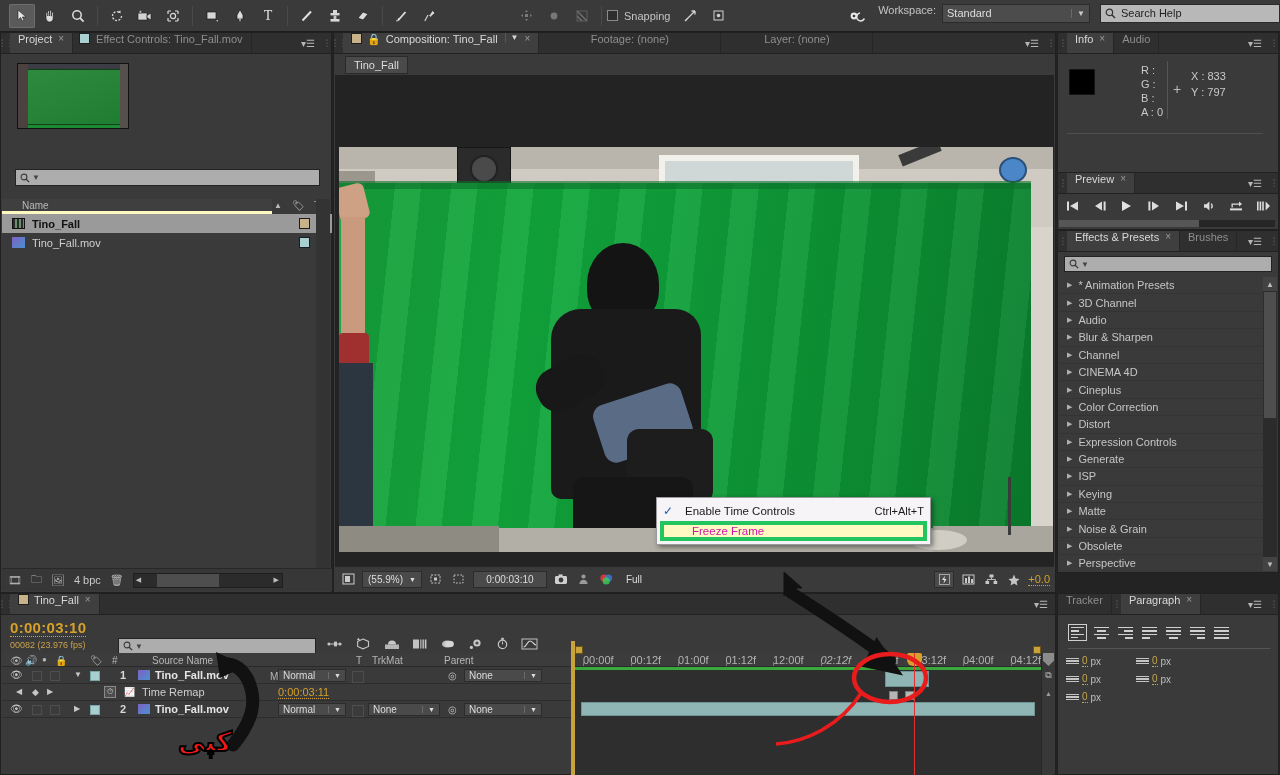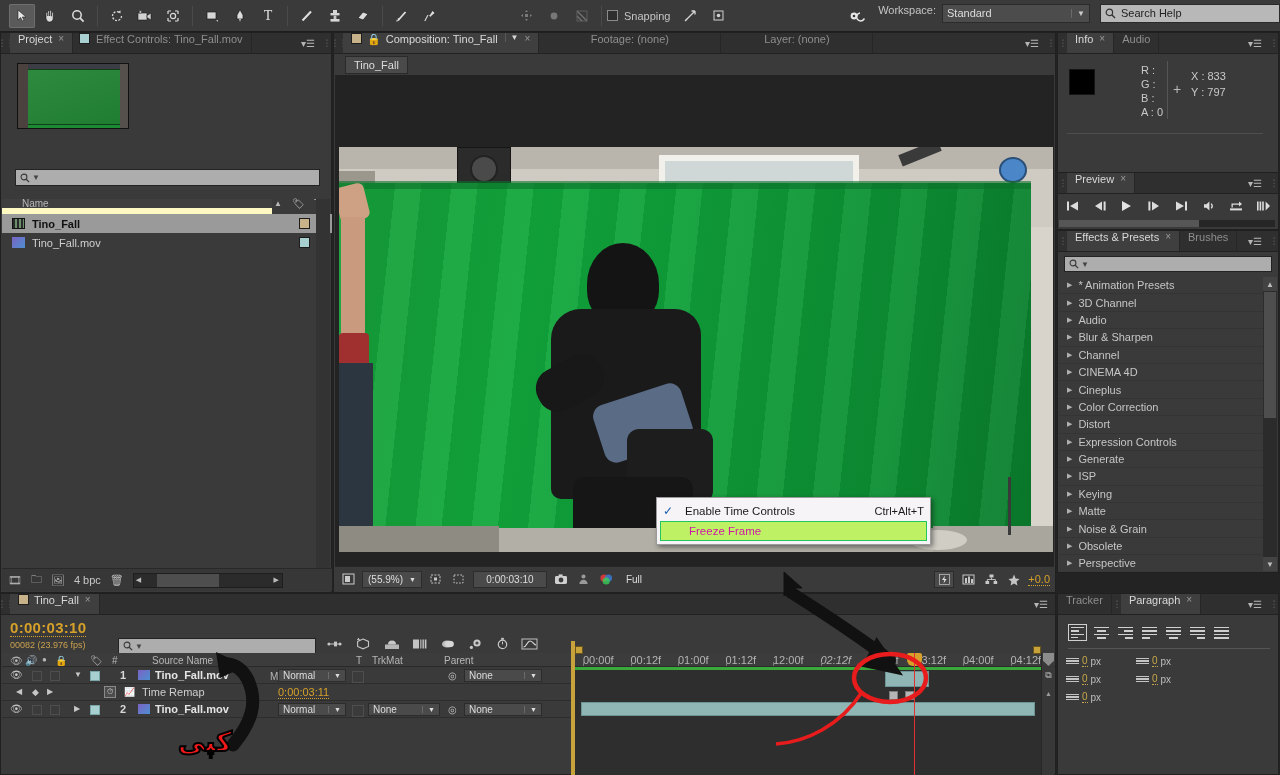--- a/index.html
+++ b/index.html
@@ -48,21 +48,21 @@
   #proj-thumb { position:absolute; left:16px; top:30px; width:112px; height:66px;
                 border:1px solid #111; overflow:hidden;
                 background:linear-gradient(#2f6d3b, #1c8a33); }
   #proj-meta { position:absolute; left:136px; top:29px; line-height:15px; }
   #proj-meta .nm { color:#e8e8e8; font-weight:bold; font-size:11px; }
   #proj-meta .sub { color:#c6c6c6; font-size:11px; }
   #proj-search { position:absolute; left:14px; top:136px; width:305px; height:17px;
                  background:#adadad; border:1px solid #232323; display:flex;
                  align-items:center; padding:0 4px; color:#333; font-size:10px; }
   #proj-colhdr { position:absolute; left:1px; top:166px; width:270px; height:15px;
-                 background:#3f3f3f; border-bottom:6px solid #fef9c3; display:flex;
+                 background:#3f3f3f; border-bottom:3px solid #fef9c3; display:flex;
                  align-items:center; font-size:10px; color:#b9b9b9; }
   .prow { position:absolute; left:1px; width:330px; height:19px; display:flex;
           align-items:center; font-size:11px; }
   .prow.sel { background:#9a9a9a; color:#111; font-weight:bold; }
   .swatch { width:11px; height:11px; border:1px solid #1c1c1c; }
   #proj-footer { position:absolute; left:1px; bottom:1px; width:330px; height:23px;
                  background:#373737; border-top:1px solid #282828; display:flex;
                  align-items:center; padding:0 6px; gap:9px; }
   #proj-scroll { width:150px; height:15px; background:#2b2b2b; border:1px solid #1e1e1e;
                  display:flex; align-items:center; }
@@ -186,21 +186,21 @@
 
   
   #ctxmenu { left:656px; top:497px; width:275px; background:#f6f4f6;
              border:1px solid #9a9a9a; box-shadow:2px 2px 5px rgba(0,0,0,.45);
              padding:3px 0; z-index:60; }
   .mi { height:20px; display:flex; align-items:center; padding:0 6px; font-size:11.5px;
         color:#1a1a1a; }
   .mi .chk { width:22px; color:#1b5fb0; font-size:12px; }
   .mi .lbl { }
   .mi .sc { margin-left:auto; color:#1a1a1a; font-size:11px; }
-  .mi.hl { background:#bef264; border:1px solid #22c55e; color:#d018a8; }
+  .mi.hl { background:#fef9c3; border:4px solid #22c55e; color:#d018a8; }
   .mi.hl .lbl { color:#d018a8; }
 
   
   #annot { left:0; top:0; width:1280px; height:775px; pointer-events:none; z-index:80; }
   #persian { left:178px; top:726px; font-size:27px; font-weight:bold; color:#f01818;
              -webkit-text-stroke:2px #000; font-family:"DejaVu Sans", sans-serif;
              direction:rtl; z-index:85; }
 </style>
 </head>
 <body>

